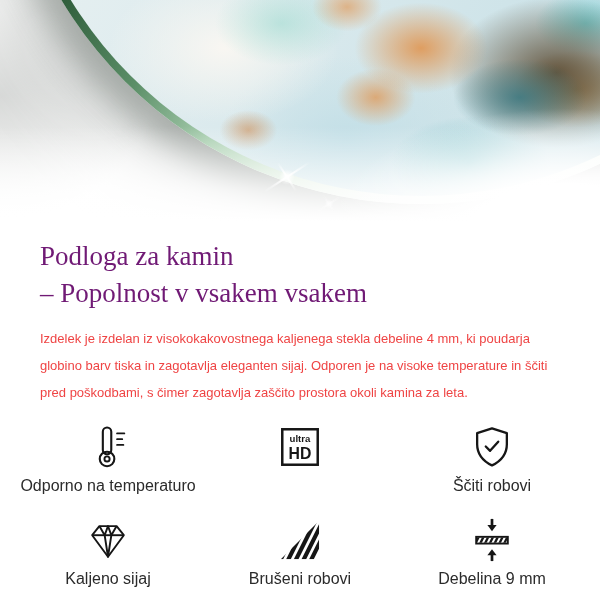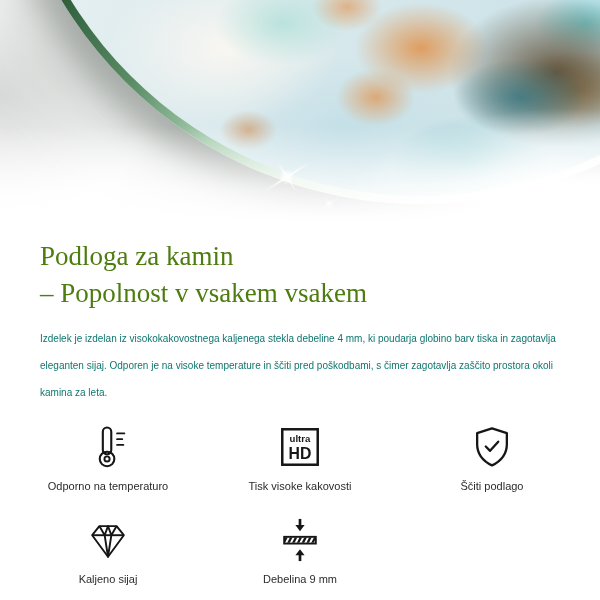--- a/index.html
+++ b/index.html
@@ -75,41 +75,41 @@
   .sparkle-2 { left: 329px; top: 204px; transform: rotate(-33deg) scale(0.55); opacity: 0.8; }
 
   
   .content { padding: 0 40px; }
   .title {
     padding-top: 8px;
     font-family: "Liberation Serif", "DejaVu Serif", serif;
     font-weight: 400;
     font-size: 27px;
     line-height: 37px;
-    color: #4d7c0f;
+    color: #701a75;
   }
   .title span { display: block; }
   .desc {
     margin-top: 13px;
     max-width: 522px;
-    font-size: 10px;
+    font-size: 13px;
     line-height: 27px;
-    color: #0f766e;
+    color: #ef4444;
   }
 
   
   .features {
     margin: 18px 12px 0;
     display: grid;
     grid-template-columns: repeat(3, 1fr);
     row-gap: 24px;
   }
   .feature { display: flex; flex-direction: column; align-items: center; text-align: left; }
   .feature svg { width: 46px; height: 46px; display: block; }
-  .feature-label { margin-top: 9px; font-size: 11px; line-height: 14px; color: #2b2b2b; }
+  .feature-label { margin-top: 9px; font-size: 16px; line-height: 14px; color: #2b2b2b; }
   .ic { stroke: #161616; fill: none; }
 </style>
 </head>
 <body>
 
 <div class="hero">
   <div class="glass-wrap">
     <div class="glass-surface"></div>
   </div>
   <div class="sparkle sparkle-1">
@@ -144,43 +144,60 @@
     </svg>
     <div class="feature-label">Odporno na temperaturo</div>
   </div>
 
   <div class="feature">
     <svg viewBox="0 0 48 48">
       <rect class="ic" x="5.5" y="5.5" width="37" height="37" stroke-width="2.6"></rect>
       <text x="24" y="19" text-anchor="middle" font-size="10" font-weight="600" fill="#161616">ultra</text>
       <text x="24" y="37" text-anchor="middle" font-size="16.5" font-weight="700" fill="#161616">HD</text>
     </svg>
-    <div class="feature-label">Tisk visoke kakovosti</div>
   </div>
 
   <div class="feature">
     <svg viewBox="0 0 48 48">
       <path class="ic" d="M24 4.5 L39.5 9.5 V21 C39.5 31.5 32.8 38.8 24 43.2 C15.2 38.8 8.5 31.5 8.5 21 V9.5 Z" stroke-width="2.4" stroke-linejoin="round"></path>
       <path class="ic" d="M17.5 23.5 L22 28 L30.5 18.5" stroke-width="2.4" stroke-linecap="round" stroke-linejoin="round"></path>
     </svg>
-    <div class="feature-label">Ščiti podlago</div>
+    <div class="feature-label">Ščiti robovi</div>
   </div>
 
   <div class="feature">
     <svg viewBox="0 0 48 48">
       <g class="ic" stroke-width="2" stroke-linejoin="round">
         <path d="M15 9.5 H33 L40.5 19 L24 41.5 L7.5 19 Z"></path>
         <path d="M7.5 19 H40.5"></path>
         <path d="M15 9.5 L20.5 19 L24 9.5 L27.5 19 L33 9.5"></path>
         <path d="M20.5 19 L24 41.5 L27.5 19"></path>
       </g>
     </svg>
     <div class="feature-label">Kaljeno sijaj</div>
   </div>
 
+  <div class="feature">
+    <svg viewBox="0 0 48 48">
+      <defs>
+          <clipPath id="tri">
+            <path d="M4 44 L44 4 V44 Z"></path>
+          </clipPath>
+        </defs>
+      <g clip-path="url(#tri)" stroke="#161616" stroke-width="4.3">
+        <line x1="-8" y1="52" x2="17" y2="2"></line>
+        <line x1="0" y1="52" x2="25" y2="2"></line>
+        <line x1="8" y1="52" x2="33" y2="2"></line>
+        <line x1="16" y1="52" x2="41" y2="2"></line>
+        <line x1="24" y1="52" x2="49" y2="2"></line>
+        <line x1="32" y1="52" x2="57" y2="2"></line>
+      </g>
+    </svg>
+    <div class="feature-label">Brušeni robovi</div>
+  </div>
 
   <div class="feature">
     <svg viewBox="0 0 48 48">
       <defs>
           <clipPath id="bar">
             <rect x="8.3" y="21.5" width="31.4" height="5.4"></rect>
           </clipPath>
         </defs>
       <line class="ic" x1="24" y1="2" x2="24" y2="9" stroke-width="2.8"></line>
       <path d="M19.2 8.4 H28.8 L24 14.8 Z" fill="#161616"></path>

